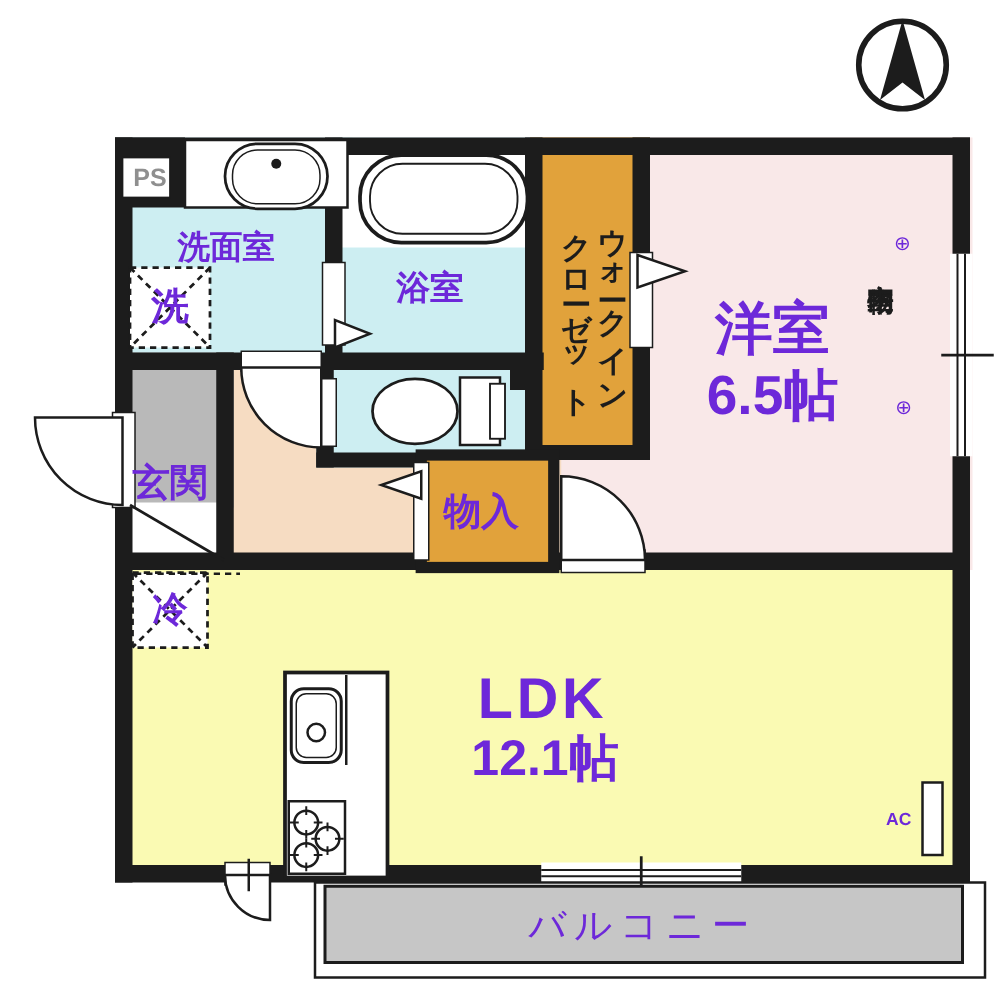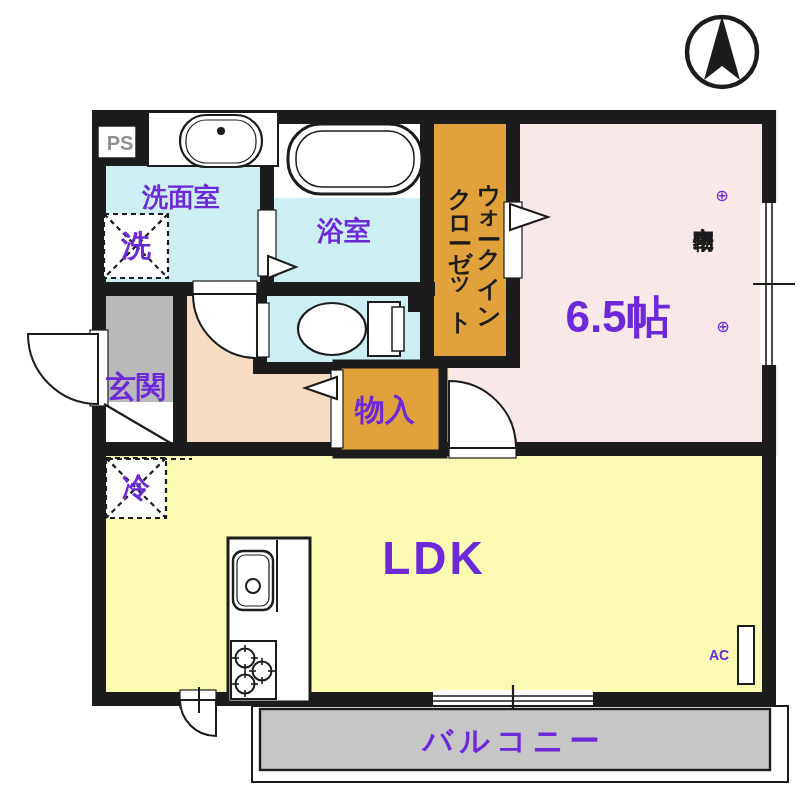--- a/index.html
+++ b/index.html
@@ -164,28 +164,30 @@
 </svg>
 
 <div class="lbl w600" style="left:120px;top:143px;font-size:20px;color:#8f8f8f;">PS</div>
 <div class="lbl w600" style="left:181px;top:197px;font-size:26px;">洗面室</div>
 <div class="lbl w700" style="left:136px;top:246px;font-size:30px;">洗</div>
 <div class="lbl w600" style="left:344px;top:231px;font-size:27px;">浴室</div>
 
 <div class="vlbl w600" style="left:489px;top:166px;font-size:24px;">ウォークイン</div>
 <div class="vlbl w600" style="left:460px;top:170px;font-size:24px;">クローゼット</div>
 
+<div class="lbl w700" style="left:618px;top:262px;font-size:46px;">洋室</div>
 <div class="lbl w700" style="left:618px;top:317px;font-size:44px;">6.5帖</div>
 
 <div class="lbl" style="left:722px;top:196px;font-size:16px;">⊕</div>
 <div class="vlbl w600" style="left:704px;top:210px;font-size:21px;letter-spacing:2px;">室内物干</div>
 <div class="lbl" style="left:723px;top:327px;font-size:16px;">⊕</div>
 
 <div class="lbl w600" style="left:136px;top:359px;font-size:30px;margin-top:28px;">玄関</div>
 <div class="lbl w700" style="left:385px;top:410px;font-size:30px;">物入</div>
 <div class="lbl w700" style="left:136px;top:488px;font-size:28px;">冷</div>
 
 <div class="lbl w600" style="left:434px;top:558px;font-size:46px;letter-spacing:3px;">LDK</div>
+<div class="lbl w600" style="left:436px;top:607px;font-size:40px;">12.1帖</div>
 
 <div class="lbl w700" style="left:719px;top:655px;font-size:14px;">AC</div>
-<div class="lbl" style="left:514px;top:741px;font-size:30px;letter-spacing:6px;font-weight:bold;">バルコニー</div>
+<div class="lbl" style="left:514px;top:741px;font-size:30px;letter-spacing:6px;">バルコニー</div>
 
 </div>
 
 </body></html>

